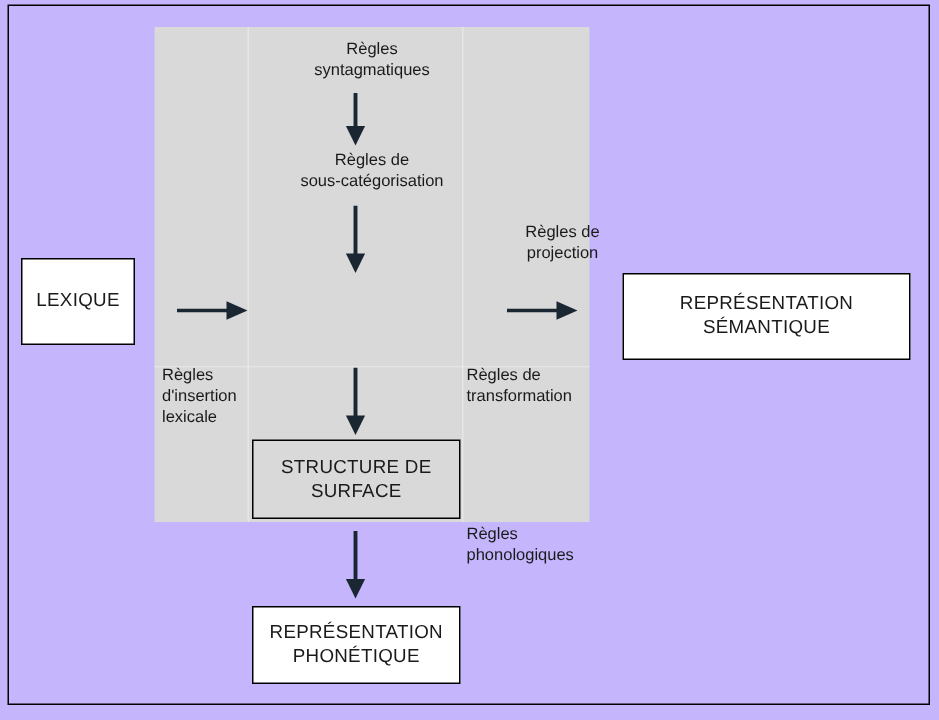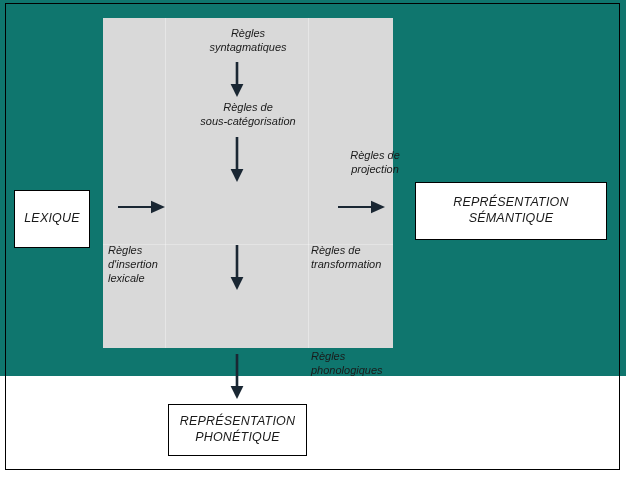--- a/index.html
+++ b/index.html
@@ -11,23 +11,22 @@
     width: 626px;
     height: 480px;
     font-family: "Liberation Sans", sans-serif;
     color: #1a1a1a;
     overflow: hidden;
   }
 
   #canvas {
     position: relative;
     width: 626px;
-    height: 376px;
-    background: #0f766e;
-    font-style: italic;
+    height: 480px;
+    background: #c4b5fd;
   }
 
   
   #outer-frame {
     position: absolute;
     left: 5px;
     top: 3px;
     width: 615px;
     height: 467px;
     border: 1px solid #000000;
@@ -72,21 +71,21 @@
     justify-content: center;
     text-align: center;
     font-size: 12.5px;
     line-height: 1.25;
     letter-spacing: 0.2px;
     color: #1a1a1a;
   }
   .box.white { background: #ffffff; }
   .box.shaded { background: #d9d9d9; }
 
-  #box-lexique        { left: 14px;  top: 190px; width: 76px;  height: 58px; }
+  #box-lexique        { left: 14px;  top: 172px; width: 76px;  height: 58px; }
   #box-structure-profonde { left: 170px; top: 185px; width: 136px; height: 54px; }
   #box-structure-surface  { left: 168px; top: 293px; width: 139px; height: 53px; }
   #box-representation-semantique { left: 415px; top: 182px; width: 192px; height: 58px; }
   #box-representation-phonetique { left: 168px; top: 404px; width: 139px; height: 52px; }
 
   
   .label {
     position: absolute;
     font-size: 11px;
     line-height: 1.28;
@@ -177,20 +176,22 @@
   <div class="arrow" style="left:228px; top:354px;">
     <svg width="18" height="46" viewBox="0 0 18 46">
       <line x1="9" y1="0" x2="9" y2="35" stroke="#1a2733" stroke-width="2.6"></line>
       <polygon points="9,45 2.6,32 15.4,32" fill="#1a2733"></polygon>
     </svg>
   </div>
 
   <div class="box white" id="box-lexique" style="white-space: pre-line;">LEXIQUE</div>
 
 
+  <div class="box shaded" id="box-structure-surface" style="white-space: pre-line;">STRUCTURE DE
+SURFACE</div>
 
   <div class="box white" id="box-representation-semantique" style="white-space: pre-line;">REPRÉSENTATION
 SÉMANTIQUE</div>
 
   <div class="box white" id="box-representation-phonetique" style="white-space: pre-line;">REPRÉSENTATION
 PHONÉTIQUE</div>
 
 </div>
 
 </body></html>

